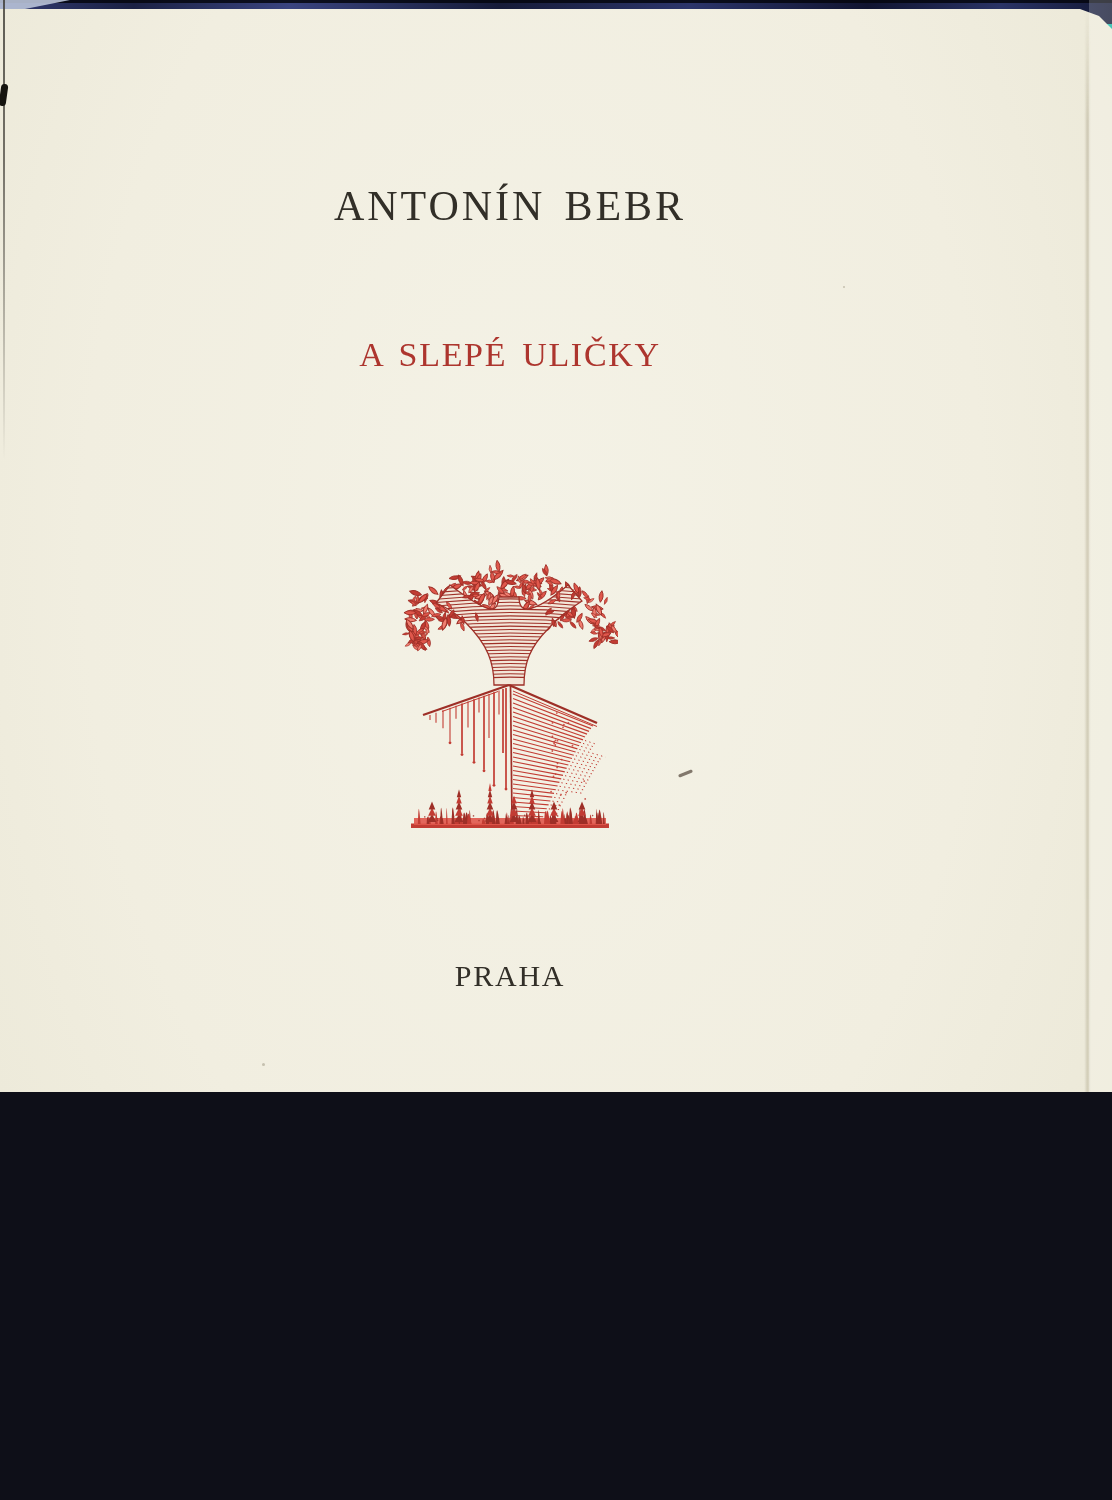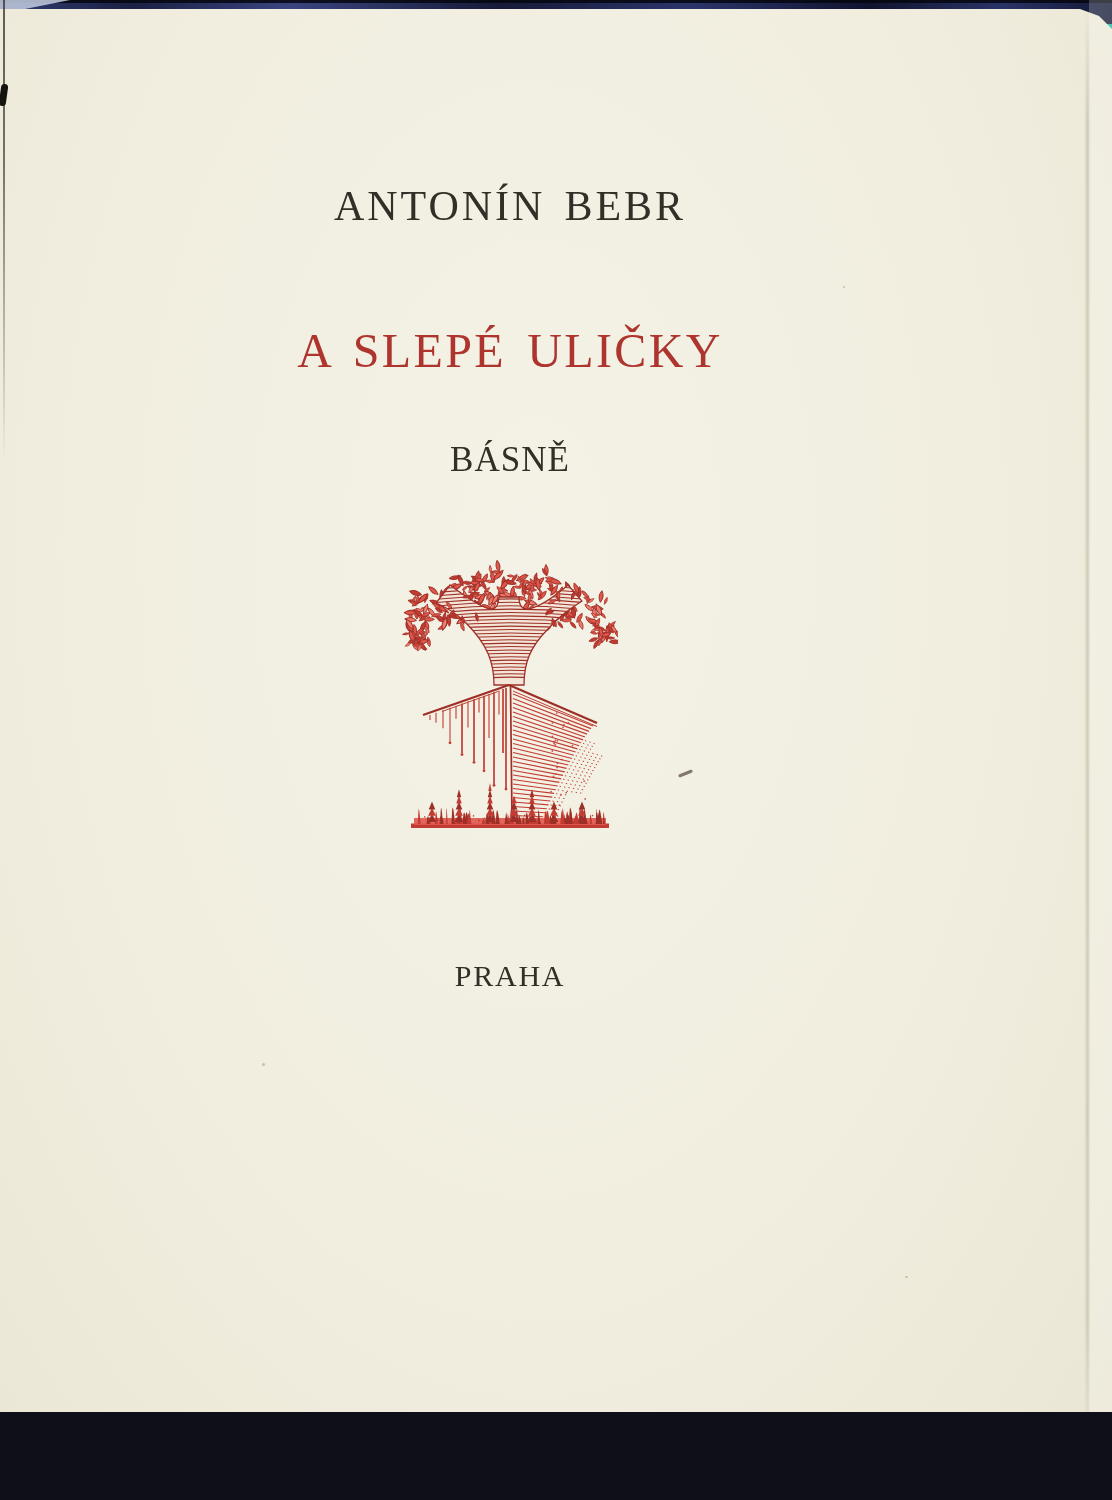--- a/index.html
+++ b/index.html
@@ -1,37 +1,37 @@
 <!DOCTYPE html>
 <html><head>
 <meta charset="utf-8">
 <style>
   html,body{margin:0;padding:0;background:#0e0f18;}
-  .scan{position:relative;width:1112px;height:1412px;overflow:hidden;
+  .scan{position:relative;width:1112px;height:1092px;overflow:hidden;
         background:#14b8a6;font-family:"Liberation Serif", serif;}
 
   
   .binding-top{position:absolute;left:0;top:0;width:1112px;height:24px;
      background:linear-gradient(90deg,#323b72 0%,#1b2144 12%,#3a4480 26%,#161b38 45%,
                 #2c356b 62%,#101430 78%,#2a3366 90%,#141936 100%);
      box-shadow:inset 0 3px 0 rgba(5,6,14,.85);}
   .binding-wedge{position:absolute;left:0;top:0;width:70px;height:14px;background:#b9c3d8;
      clip-path:polygon(0 0,100% 0,0 100%);opacity:.9;}
 
   
   .page{position:absolute;left:0;top:9px;width:1112px;height:1491px;
      background:
        linear-gradient(180deg,rgba(0,0,0,0) 95%,rgba(120,125,115,.20) 99.4%),
        radial-gradient(ellipse at 48% 36%,#f4f2e6 0%,#f1eee0 55%,#ebe8d7 88%,#e7e4d2 100%);
      clip-path:polygon(0 0,1080px 0,1099px 7px,1112px 20px,1112px 1491px,0 1491px);}
 
   .line{position:absolute;left:0;width:1020px;text-align:center;line-height:1;white-space:nowrap;}
   .author{top:176px;font-size:42px;letter-spacing:.07em;word-spacing:.14em;color:#322f28;}
   .title1{top:261px;font-size:58px;letter-spacing:.04em;word-spacing:.16em;color:#ad352e;}
-  .title2{top:318px;font-size:48px;letter-spacing:.05em;word-spacing:.14em;color:#ad352e;font-family:Liberation Serif, serif;}
+  .title2{top:329px;font-size:34px;letter-spacing:.05em;word-spacing:.14em;color:#ad352e;font-family:Liberation Serif, serif;}
   .genre {top:433px;font-size:35px;letter-spacing:.03em;color:#322f28;}
   .place {top:916px;font-size:30px;letter-spacing:.06em;color:#322f28;margin-top:36px;}
   .year  {top:975px;font-size:34px;letter-spacing:.07em;color:#2e2c26;}
 
   .illo{position:absolute;left:402px;top:548px;width:216px;height:282px;}
   .illo svg{display:block;width:216px;height:282px;}
 
   
   .edge-line-left{position:absolute;left:3px;top:0;width:2px;height:460px;
      background:linear-gradient(180deg,#3a3832,#55524a 35%,rgba(85,82,74,0));opacity:.8;}
@@ -62,21 +62,20 @@
 
 <div class="scan">
 
   <div class="binding-top"></div>
   <div class="binding-wedge"></div>
 
   <div class="page">
 
     <div class="line author">ANTONÍN BEBR</div>
     <div class="line title2">A SLEPÉ ULIČKY</div>
-    <div class="line genre">BÁSNĚ</div>
 
     <div class="illo">
       <svg id="woodcut" viewBox="0 0 216 282" xmlns="http://www.w3.org/2000/svg" role="img" aria-label="Red woodcut vignette: leafy tree growing out of the corner of a stone wall, grass tufts along the base">
           <path d="M0,0 Q4.5,-3 9,0 Q4.5,3 0,0 Z" fill="#ef7d6f" stroke="#9e2f27" stroke-width="0.7" transform="translate(18.8,41.9) rotate(139) scale(1.23)"></path>
           <path d="M0,0 Q4.5,-3 9,0 Q4.5,3 0,0 Z" fill="#e0574b" stroke="#9e2f27" stroke-width="0.7" transform="translate(35.9,37.4) rotate(220) scale(1.32)"></path>
           <path d="M0,0 Q4.5,-3 9,0 Q4.5,3 0,0 Z" fill="#e0574b" stroke="#9e2f27" stroke-width="0.7" transform="translate(14.9,62.0) rotate(269) scale(1.20)"></path>
           <path d="M0,0 Q4.5,-3 9,0 Q4.5,3 0,0 Z" fill="#e0574b" stroke="#9e2f27" stroke-width="0.7" transform="translate(53.2,51.4) rotate(327) scale(1.30)"></path>
           <path d="M0,0 Q4.5,-3 9,0 Q4.5,3 0,0 Z" fill="#c23c33" stroke="#9e2f27" stroke-width="0.7" transform="translate(15.7,46.0) rotate(195) scale(1.12)"></path>
           <path d="M0,0 Q4.5,-3 9,0 Q4.5,3 0,0 Z" fill="#ef7d6f" stroke="#9e2f27" stroke-width="0.7" transform="translate(24.7,57.0) rotate(60) scale(0.76)"></path>
           <path d="M0,0 Q4.5,-3 9,0 Q4.5,3 0,0 Z" fill="#ef7d6f" stroke="#9e2f27" stroke-width="0.7" transform="translate(40.9,62.7) rotate(28) scale(0.76)"></path>

